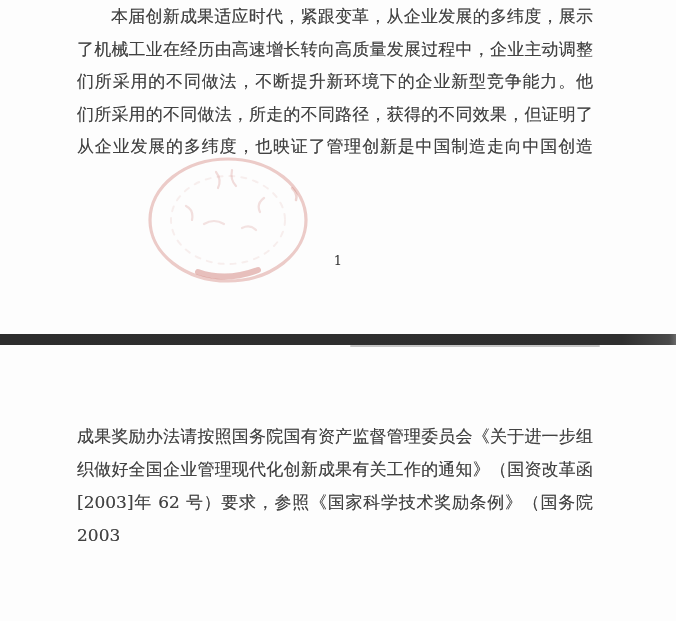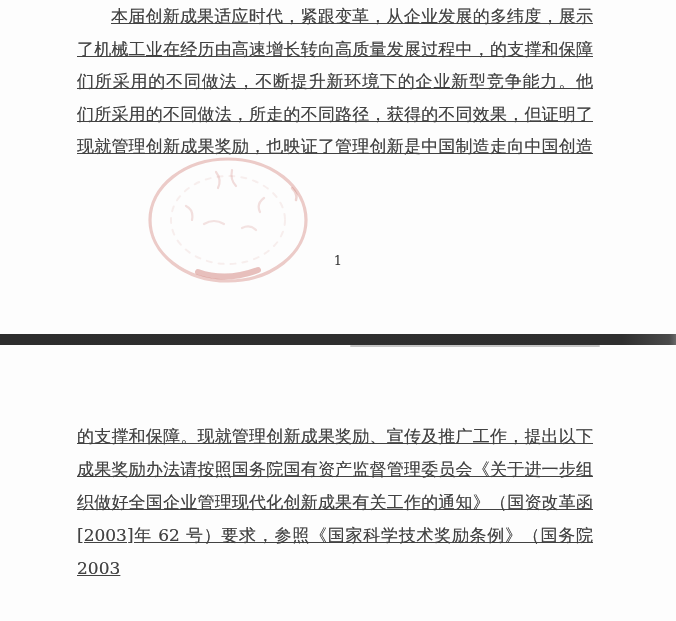--- a/index.html
+++ b/index.html
@@ -26,21 +26,21 @@
   .textblock.top    { top: 0px;   line-height: 32.6px; }
   .textblock.bottom { top: 420px; line-height: 33px;  }
   .line {
     width: 516px;
     text-align: justify;
     text-justify: inter-character;
     white-space: normal;
     
     text-shadow: 0 0 0.4px rgba(60,60,60,0.55);
   }
-  .line.fill   { text-align-last: justify; text-decoration: underline; }
+  .line.fill   { text-align-last: justify; }
   .line.indent { text-indent: 2em; }
   .page-number {
     position: absolute;
     left: 326px;
     top: 253px;
     width: 24px;
     text-align: center;
     font-size: 13px;
     color: #333333;
     font-family: "DejaVu Serif", "Liberation Serif", serif;
@@ -72,24 +72,24 @@
   }
 </style>
 </head>
 <body>
 
 <div class="scan-page">
 
   <section>
     <div class="textblock top">
         <div class="line fill indent">本届创新成果适应时代，紧跟变革，从企业发展的多纬度，展示</div>
-        <div class="line fill">了机械工业在经历由高速增长转向高质量发展过程中，的支撑和保障</div>
+        <div class="line fill">了机械工业在经历由高速增长转向高质量发展过程中，企业主动调整</div>
         <div class="line fill">们所采用的不同做法，不断提升新环境下的企业新型竞争能力。他</div>
         <div class="line fill">们所采用的不同做法，所走的不同路径，获得的不同效果，但证明了</div>
-        <div class="line fill">现就管理创新成果奖励，也映证了管理创新是中国制造走向中国创造</div>
+        <div class="line fill">从企业发展的多纬度，也映证了管理创新是中国制造走向中国创造</div>
       </div>
 
     <div class="seal">
       <svg width="164" height="134" viewBox="0 0 164 134" xmlns="http://www.w3.org/2000/svg">
         <g fill="none" stroke="#c96a62" stroke-linecap="round">
           <ellipse cx="82" cy="66" rx="78" ry="61" stroke-width="3.2" opacity="0.34"></ellipse>
           <ellipse cx="82" cy="66" rx="57" ry="44" stroke-width="2" opacity="0.10" stroke-dasharray="5 7"></ellipse>
           <path d="M 52 118 Q 80 128 112 116" stroke-width="6" opacity="0.42"></path>
           <path d="M 70 18 q 6 8 2 16 M 86 16 q -2 10 4 16" stroke-width="2.2" opacity="0.22"></path>
           <path d="M 40 52 q 8 4 6 14 M 118 44 q -8 6 -4 14" stroke-width="2.2" opacity="0.20"></path>
@@ -100,20 +100,19 @@
     </div>
 
     <div class="page-number">1</div>
   </section>
 
   <div class="separator-band"></div>
   <div class="separator-smear"></div>
 
   <section>
     <div class="textblock bottom">
-        <div class="line fill">的支撑和保障。现就管理创新成果奖励、宣传及推广工作，提出以下</div>
         <div class="line fill">成果奖励办法请按照国务院国有资产监督管理委员会《关于进一步组</div>
         <div class="line fill">织做好全国企业管理现代化创新成果有关工作的通知》（国资改革函</div>
         <div class="line fill">[2003]年 62 号）要求，参照《国家科学技术奖励条例》（国务院 2003</div>
       </div>
   </section>
 
 </div>
 
 </body></html>

